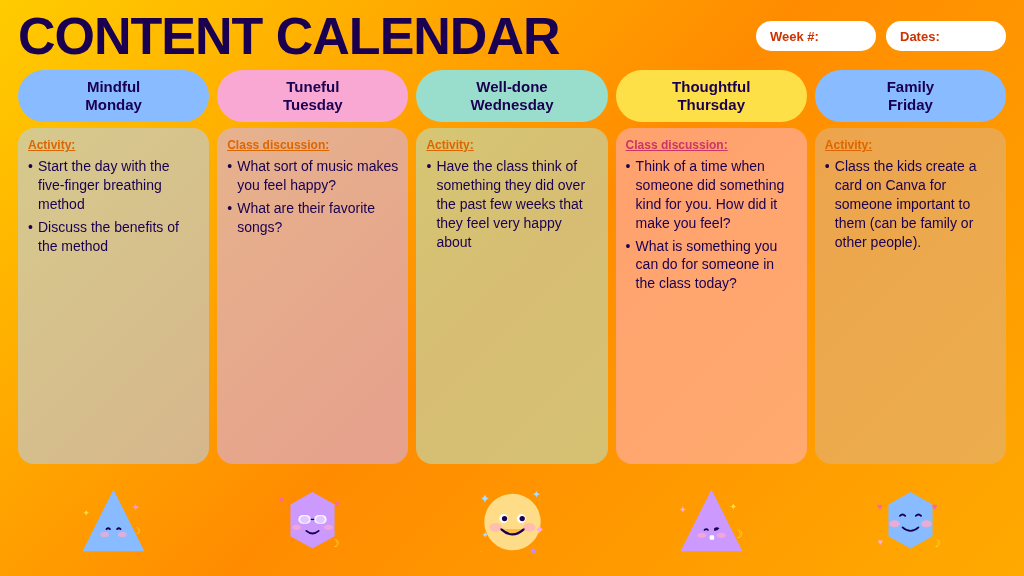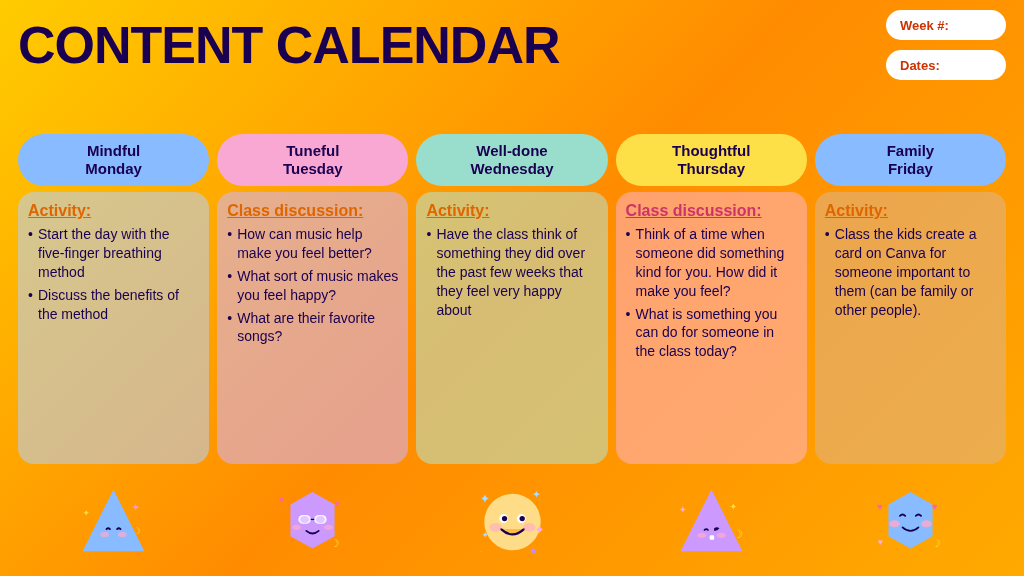--- a/index.html
+++ b/index.html
@@ -29,21 +29,20 @@
       color: #1a0050;
       letter-spacing: -1px;
       line-height: 1;
       text-shadow: none;
       flex: 1;
     }
     .header-fields {
       display: flex;
       gap: 10px;
       align-items: center;
-      flex-direction: column;
     }
     .header-field {
       display: flex;
       align-items: center;
       background: white;
       border-radius: 20px;
       padding: 4px 14px;
       font-size: 13px;
       font-weight: bold;
       color: #1a0050;
@@ -69,21 +68,20 @@
       gap: 6px;
     }
     .day-header {
       border-radius: 30px;
       padding: 8px 6px;
       text-align: center;
       font-size: 15px;
       font-weight: 900;
       color: #1a0050;
       line-height: 1.2;
-      margin-top: 46px;
     }
     .day-header.monday { background: #88bbff; }
     .day-header.tuesday { background: #f9a8d4; }
     .day-header.wednesday { background: #99ddcc; }
     .day-header.thursday { background: #fde047; }
     .day-header.friday { background: #88bbff; }
 
     .day-content {
       border-radius: 16px;
       padding: 10px 10px 6px 10px;
@@ -94,21 +92,21 @@
       overflow: hidden;
     }
     .day-content.monday { background: rgba(180, 210, 255, 0.55); }
     .day-content.tuesday { background: rgba(210, 180, 255, 0.55); }
     .day-content.wednesday { background: rgba(180, 230, 210, 0.55); }
     .day-content.thursday { background: rgba(255, 180, 200, 0.55); }
     .day-content.friday { background: rgba(220, 180, 140, 0.55); }
 
     .section-label {
       font-weight: 900;
-      font-size: 16px;
+      font-size: 12px;
       text-decoration: underline;
       margin-bottom: 5px;
       color: #cc3300;
     }
     .section-label.orange { color: #dd6600; }
     .section-label.pink { color: #cc3366; }
 
     .bullet-list {
       list-style: none;
       padding: 0;
@@ -190,21 +188,20 @@
           <text x="62" y="55" font-size="10" fill="#ffdd44">☽</text>
         </svg>
       </div>
     </div>
 
     <div class="day-col">
       <div class="day-header tuesday">Tuneful<br>Tuesday</div>
       <div class="day-content tuesday">
         <div class="section-label orange">Class discussion:</div>
         <ul class="bullet-list">
-          <li>How can music help make you feel better?</li>
           <li>What sort of music makes you feel happy?</li>
           <li>What are their favorite songs?</li>
         </ul>
       </div>
       <div class="character-area">
         <svg class="char-svg" viewBox="0 0 80 85">
 
           <polygon points="40,8 65,22 65,58 40,72 15,58 15,22" fill="#cc99ff"></polygon>
 
           <rect x="24" y="34" width="14" height="10" rx="5" fill="white" opacity="0.9"></rect>

